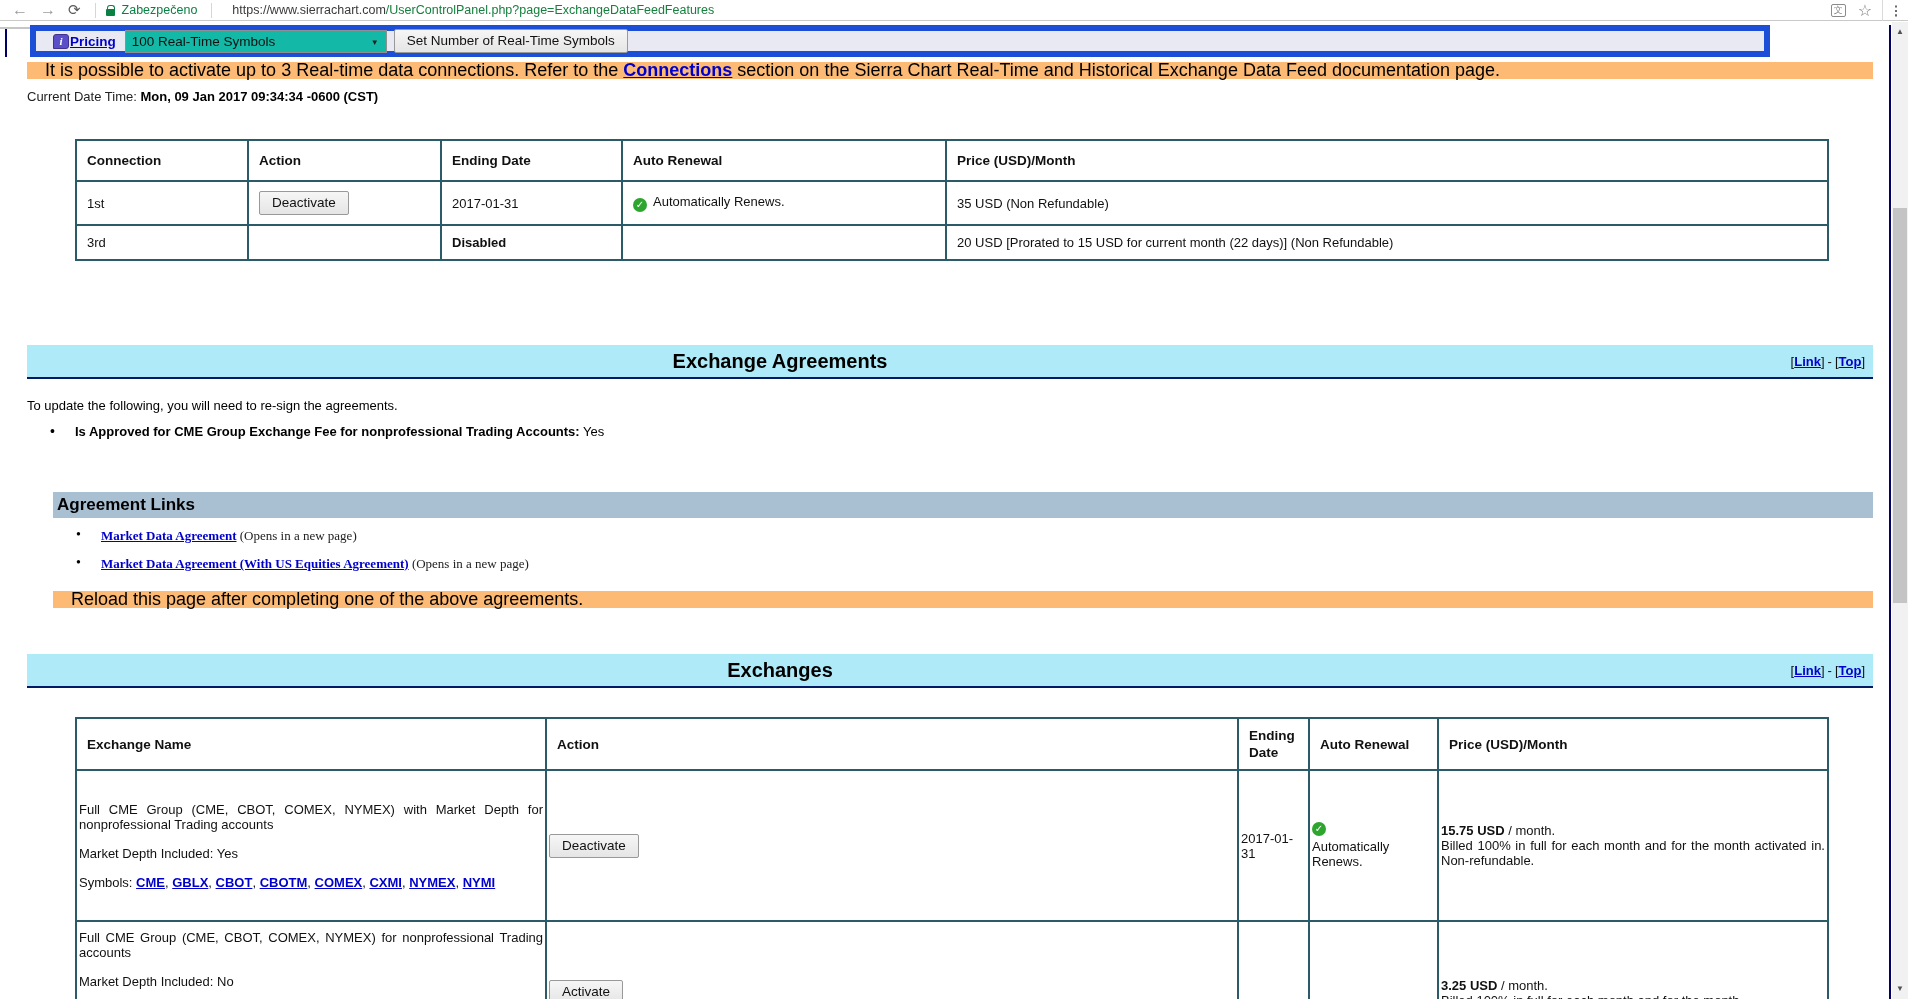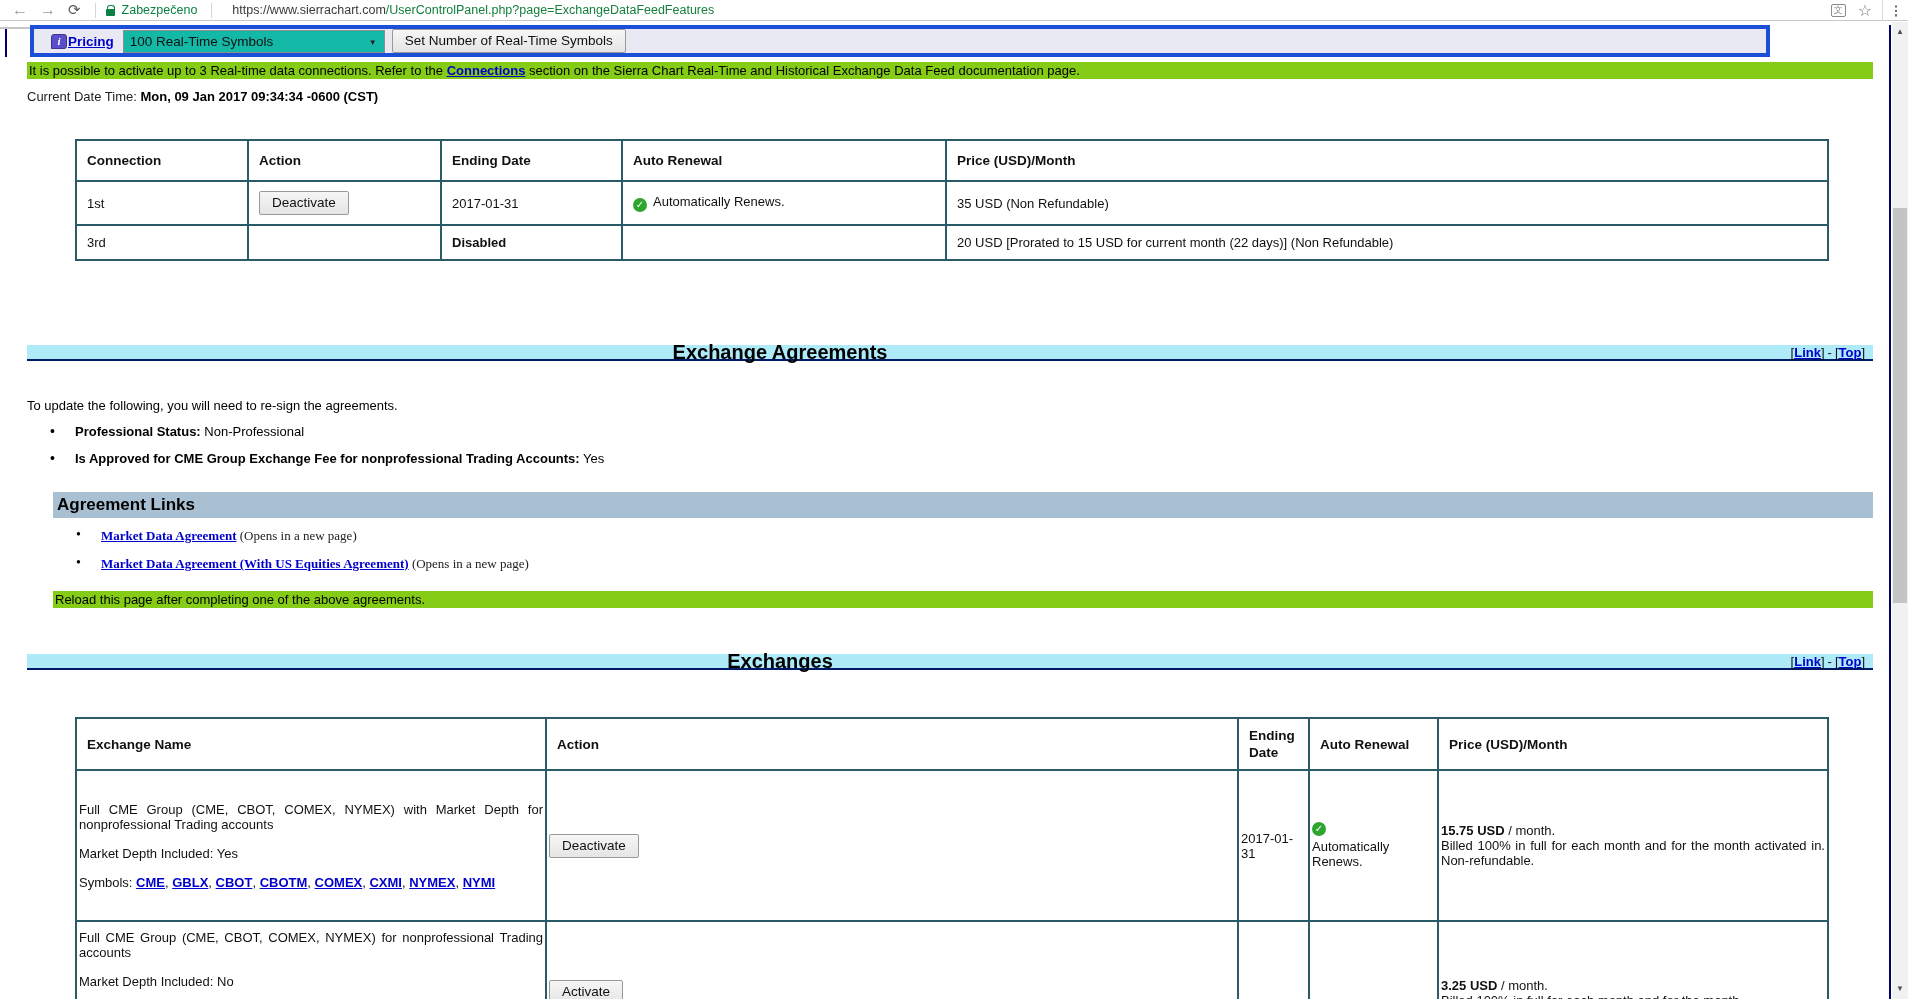--- a/index.html
+++ b/index.html
@@ -33,33 +33,33 @@
   .left-navy { position:absolute; left:5px; top:29px; width:2px; height:28px; background:#000066; }
   .pre-bar-line { position:absolute; left:0; top:27px; width:30px; height:2px; background:#c6c6c6; }
   .right-navy { position:absolute; left:1889px; top:25px; width:2px; height:974px; background:#000066; }
   .scrollbar { position:absolute; left:1892px; top:22px; width:16px; height:977px; background:#f1f1f1; }
   .scroll-up-icon, .scroll-down-icon { position:absolute; left:0; width:16px; height:16px; color:#505050; font-size:8px; text-align:center; line-height:16px; }
   .scroll-up-icon { top:2px; } .scroll-up-icon::before { content:"▲"; }
   .scroll-down-icon { bottom:2px; } .scroll-down-icon::before { content:"▼"; }
   .scroll-thumb { position:absolute; left:1px; top:186px; width:14px; height:395px; background:#c4c4c4; }
 
   
-  .topbar { position:absolute; left:30px; top:25px; width:1740px; height:32px; background:#e9e9f3; border:4px solid #1d4ed8; display:flex; align-items:center; padding-left:17px; }
+  .topbar { position:absolute; left:30px; top:25px; width:1740px; height:32px; background:#e9e9f3; border:6px solid #1d4ed8; display:flex; align-items:center; padding-left:17px; }
   .info-icon { width:16px; height:15px; background:#5b4fc9; border:1px solid #40338f; border-radius:3px 3px 3px 0; color:#fff; font:italic bold 11px "Liberation Serif", serif; text-align:center; line-height:13px; flex:none; }
   .info-icon::before { content:"i"; }
   a, .link { color:#0000cc; font-weight:bold; text-decoration:underline; cursor:pointer; }
   .pricing-link { font-size:13.5px; margin-left:1px; }
   .fake-select { width:262px; height:23px; background:#14b8a6; border:1px solid #8f8f8f; margin-left:9px; display:flex; align-items:center; padding:0 6px; font-size:13.5px; color:#111; position:relative; cursor:default; }
   .caret-icon { position:absolute; right:7px; top:7px; font-size:8px; color:#222; }
   .caret-icon::before { content:"▼"; }
   .btn { display:inline-block; background:linear-gradient(#f6f6f6,#e5e5e5); border:1px solid #999; border-radius:2px; font-size:13.5px; color:#111; padding:3px 12px 4px; cursor:pointer; }
   .set-btn { margin-left:7px; }
 
   
-  .green-banner { position:absolute; background:#84cc16; font-size:13px; line-height:17px; padding-left:2px; white-space:nowrap; }
+  .green-banner { position:absolute; background:#fdba74; font-size:18px; line-height:17px; padding-left:18px; white-space:nowrap; }
   .n1 { left:27px; top:62px; width:1846px; height:17px; }
   .n2 { left:53px; top:591px; width:1820px; height:17px; }
   .datetime { position:absolute; left:27px; top:89px; font-size:13px; color:#222; }
   .datetime b { color:#000; }
 
   
   table { border-collapse:collapse; table-layout:fixed; }
   .conn-table { position:absolute; left:75px; top:139px; width:1752px; }
   .ex-table { position:absolute; left:75px; top:717px; width:1752px; }
   th, td { border:2px solid #2b5a68; font-size:13px; color:#111; text-align:left; vertical-align:middle; }
@@ -74,21 +74,21 @@
   .ex-table p { margin-bottom:14px; }
   .ex-table p:last-child { margin-bottom:0; }
   .sym { font-size:13px; }
   .sym::after { content:", "; color:#111; font-weight:normal; }
   .sym:last-child::after { content:""; }
   .row2 td { vertical-align:top; }
   .price-line { white-space:nowrap; text-align:left; }
   .auto-cell .check-icon { display:block; margin-bottom:3px; }
 
   
-  .band { position:absolute; left:27px; width:1846px; height:16px; background:#aeeaf8; border-bottom:2px solid #001a66; display:flex; align-items:center; }
+  .band { position:absolute; left:27px; width:1846px; height:34px; background:#aeeaf8; border-bottom:2px solid #001a66; display:flex; align-items:center; }
   .band-title { width:1506px; text-align:center; font-size:20px; font-weight:bold; color:#000; }
   .band-links { flex:1; text-align:right; padding-right:8px; font-size:13px; color:#111; white-space:nowrap; }
   .bkt::before { content:"["; color:#111; font-weight:normal; text-decoration:none; display:inline; }
   .bkt::after { content:"]"; color:#111; font-weight:normal; }
   .band-dash { margin:0 3px; } .band-dash::before { content:"-"; }
   .b-ea { top:345px; } .b-ex { top:654px; }
 
   .para { position:absolute; left:27px; top:398px; font-size:13px; }
   .bullets { position:absolute; left:47px; top:424px; }
   .bullet-item { position:relative; padding-left:28px; font-size:13px; margin-bottom:12px; }
@@ -177,21 +177,20 @@
     </table>
 
   <div class="band b-ea">
     <div class="band-title">Exchange Agreements</div>
     <div class="band-links"><span class="bkt"><a>Link</a></span><span class="band-dash"></span><span class="bkt"><a>Top</a></span></div>
   </div>
 
   <div class="para">To update the following, you will need to re-sign the agreements.</div>
 
   <div class="bullets">
-    <div class="bullet-item"><b>Professional Status:</b> <span>Non-Professional</span></div>
     <div class="bullet-item"><b>Is Approved for CME Group Exchange Fee for nonprofessional Trading Accounts:</b> <span>Yes</span></div>
   </div>
 
   <div class="agr-band">Agreement Links</div>
 
   <div class="agr-bullets">
     <div class="bullet-item"><a>Market Data Agreement</a> <span class="suffix">(Opens in a new page)</span></div>
     <div class="bullet-item"><a>Market Data Agreement (With US Equities Agreement)</a> <span class="suffix">(Opens in a new page)</span></div>
   </div>
 

